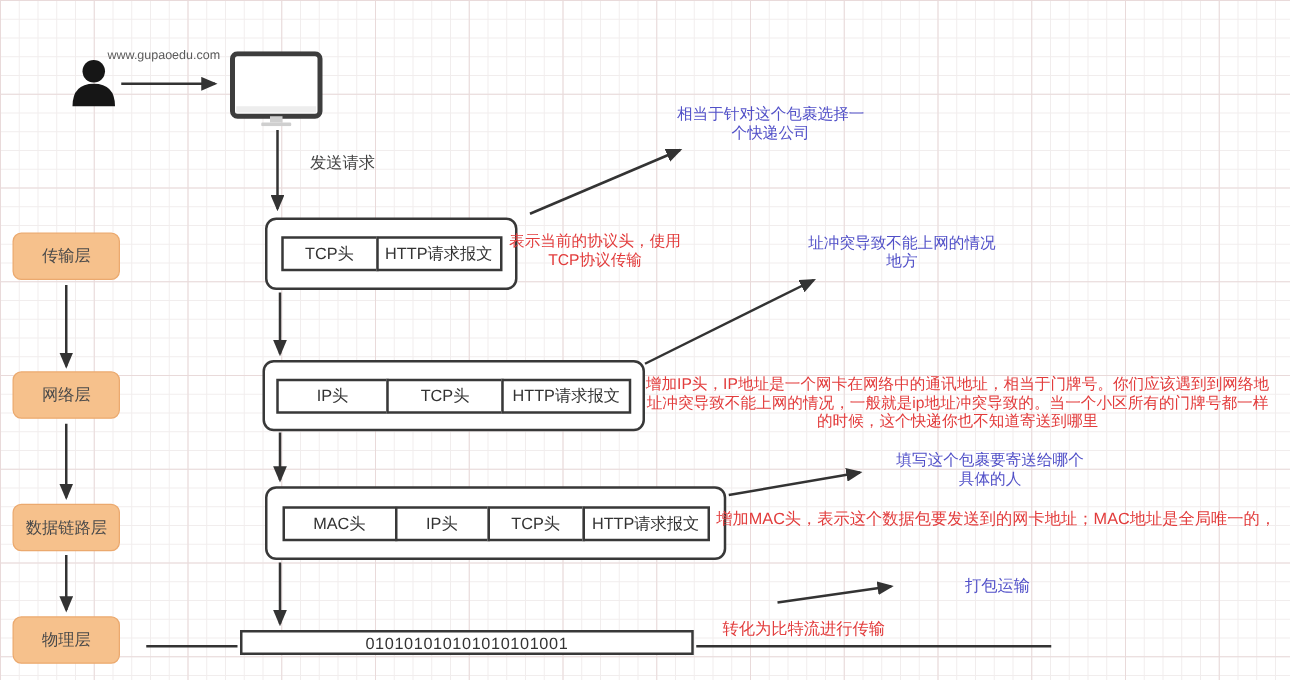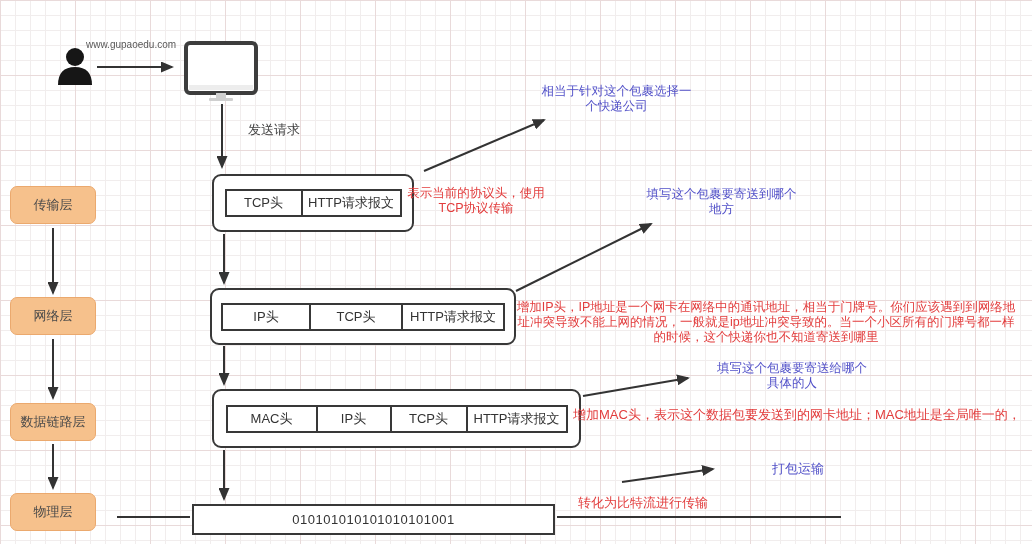--- a/index.html
+++ b/index.html
@@ -155,36 +155,36 @@
 
   <div class="abs packet-box" style="left:188px; top:389px; width:369px; height:59px;">
     <div class="packet-row">
       <div class="packet-cell" style="width:92px;">MAC头</div>
       <div class="packet-cell" style="width:76px;">IP头</div>
       <div class="packet-cell" style="width:78px;">TCP头</div>
       <div class="packet-cell" style="width:102px;">HTTP请求报文</div>
     </div>
   </div>
 
-  <div class="abs bit-box" style="left:192px; top:504px; width:363px; height:31px;">
+  <div class="abs bit-box" style="left:192px; top:504px; width:363px; height:20px;">
     <span>010101010101010101001</span>
   </div>
 
   <div class="abs note note-blue" style="left:524px; top:84px; width:185px;">
     <div>相当于针对这个包裹选择一</div>
     <div>个快递公司</div>
   </div>
 
   <div class="abs note note-red" style="left:396px; top:186px; width:160px;">
     <div>表示当前的协议头，使用</div>
     <div>TCP协议传输</div>
   </div>
 
   <div class="abs note note-blue" style="left:634px; top:187px; width:175px;">
-    <div>填写这个包裹要寄送到哪个</div>
+    <div>址冲突导致不能上网的情况</div>
     <div>地方</div>
   </div>
 
   <div class="abs note note-red" style="left:495px; top:300px; width:542px;">
     <div>增加IP头，IP地址是一个网卡在网络中的通讯地址，相当于门牌号。你们应该遇到到网络地</div>
     <div>址冲突导致不能上网的情况，一般就是ip地址冲突导致的。当一个小区所有的门牌号都一样</div>
     <div>的时候，这个快递你也不知道寄送到哪里</div>
   </div>
 
   <div class="abs note note-blue" style="left:702px; top:361px; width:180px;">

